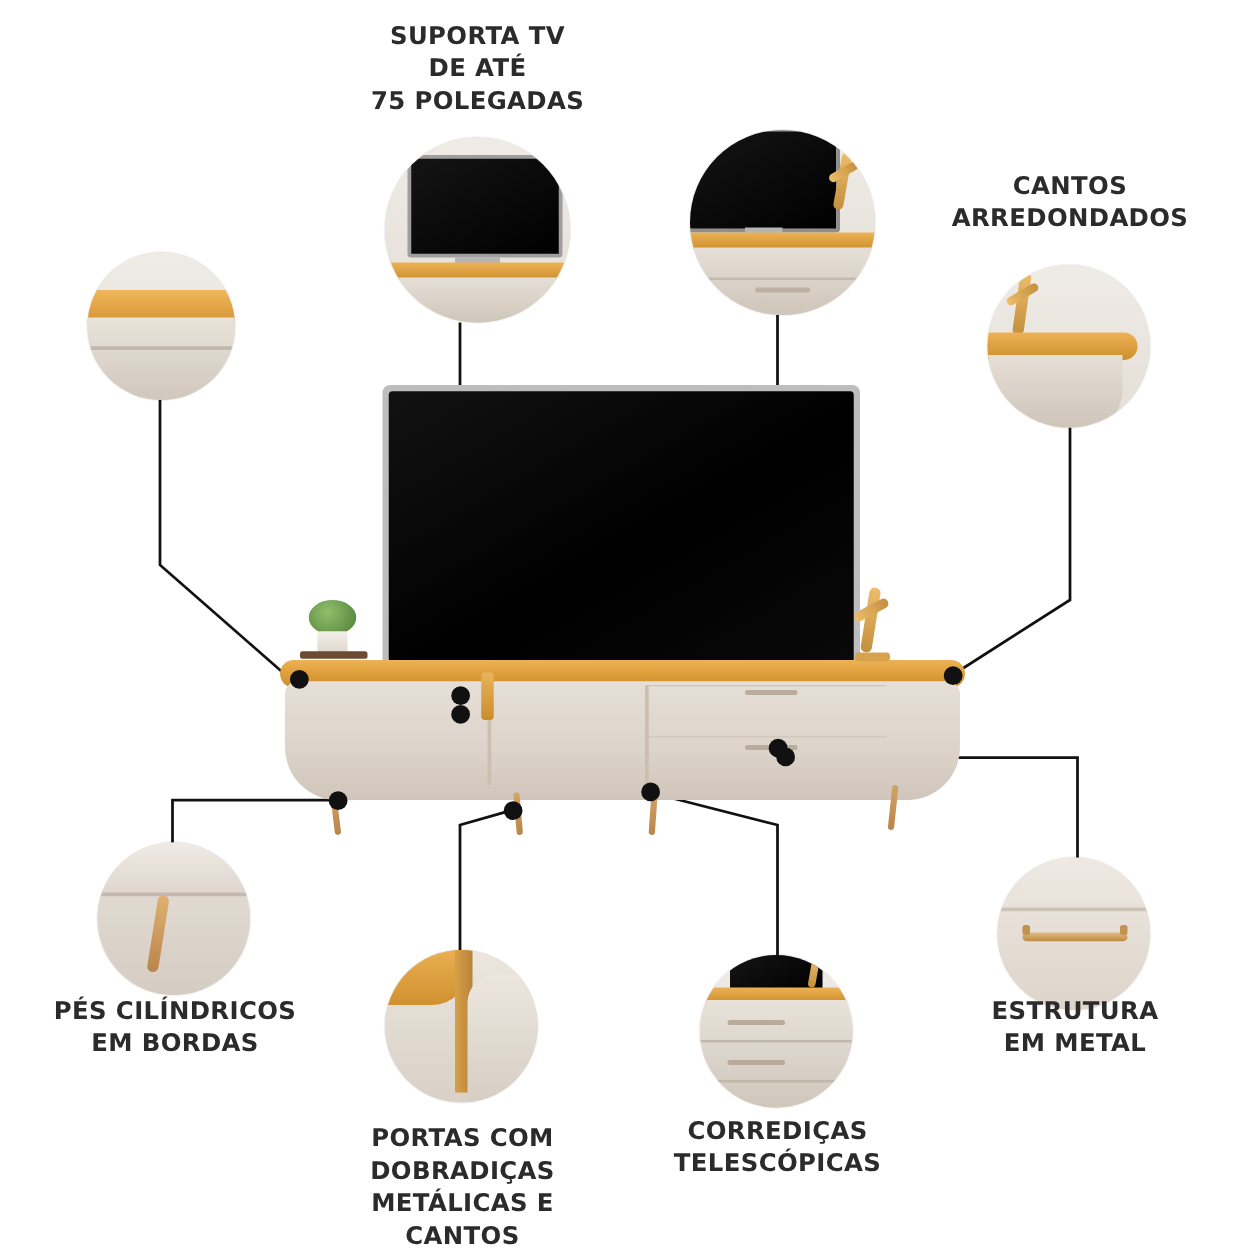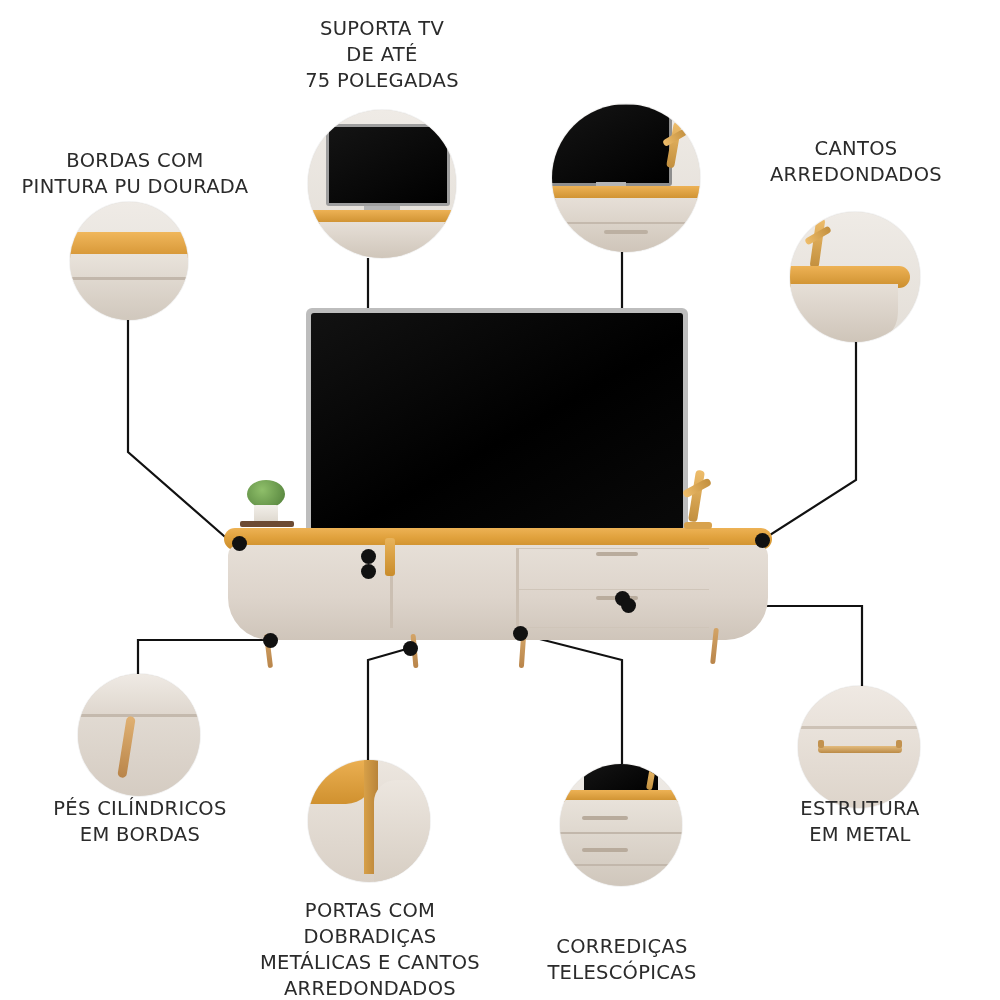--- a/index.html
+++ b/index.html
@@ -16,21 +16,21 @@
 
   
   .label{
     position:absolute;
     text-align:center;
     font-size:19.5px;
     line-height:26px;
     letter-spacing:.3px;
     color:#2b2b2b;
     white-space:pre-line;
-    font-weight:400;
+    font-weight:700;
   }
 
   
   .bubble{
     position:absolute;
     border-radius:50%;
     overflow:hidden;
     background:#ddd8d2;
     box-shadow:0 0 0 1px rgba(0,0,0,0.05);
   }
@@ -188,38 +188,36 @@
   </div>
 
   <div class="bubble" style="left:798px;top:686px;width:122px;height:122px;">
     <div class="inner" style="background:linear-gradient(180deg,#efe9e3,#ddd4ca);"></div>
     <div style="position:absolute;left:-6px;top:40px;width:140px;height:3px;background:#cdc2b6;"></div>
     <div style="position:absolute;left:20px;top:60px;width:84px;height:7px;border-radius:4px;background:linear-gradient(180deg,#e3bb7e,#bb8b47);"></div>
     <div style="position:absolute;left:20px;top:54px;width:6px;height:8px;background:#c2924f;border-radius:2px;"></div>
     <div style="position:absolute;left:98px;top:54px;width:6px;height:8px;background:#c2924f;border-radius:2px;"></div>
   </div>
 
-  <div class="label" style="left:8px;top:148px;width:254px;">BORDAS COM
-PINTURA PU DOURADA</div>
 
   <div class="label" style="left:252px;top:16px;width:260px;">SUPORTA TV
 DE ATÉ
 75 POLEGADAS</div>
 
 
   <div class="label" style="left:742px;top:136px;width:228px;">CANTOS
 ARREDONDADOS</div>
 
   <div class="label" style="left:20px;top:796px;width:240px;">PÉS CILÍNDRICOS
 EM BORDAS</div>
 
   <div class="label" style="left:250px;top:898px;width:240px;">PORTAS COM
 DOBRADIÇAS
 METÁLICAS E CANTOS
 ARREDONDADOS</div>
 
-  <div class="label" style="left:510px;top:934px;width:224px;">CORREDIÇAS
+  <div class="label" style="left:510px;top:892px;width:224px;">CORREDIÇAS
 TELESCÓPICAS</div>
 
   <div class="label" style="left:762px;top:796px;width:196px;">ESTRUTURA
 EM METAL</div>
 
 </div>
 
 </body></html>

